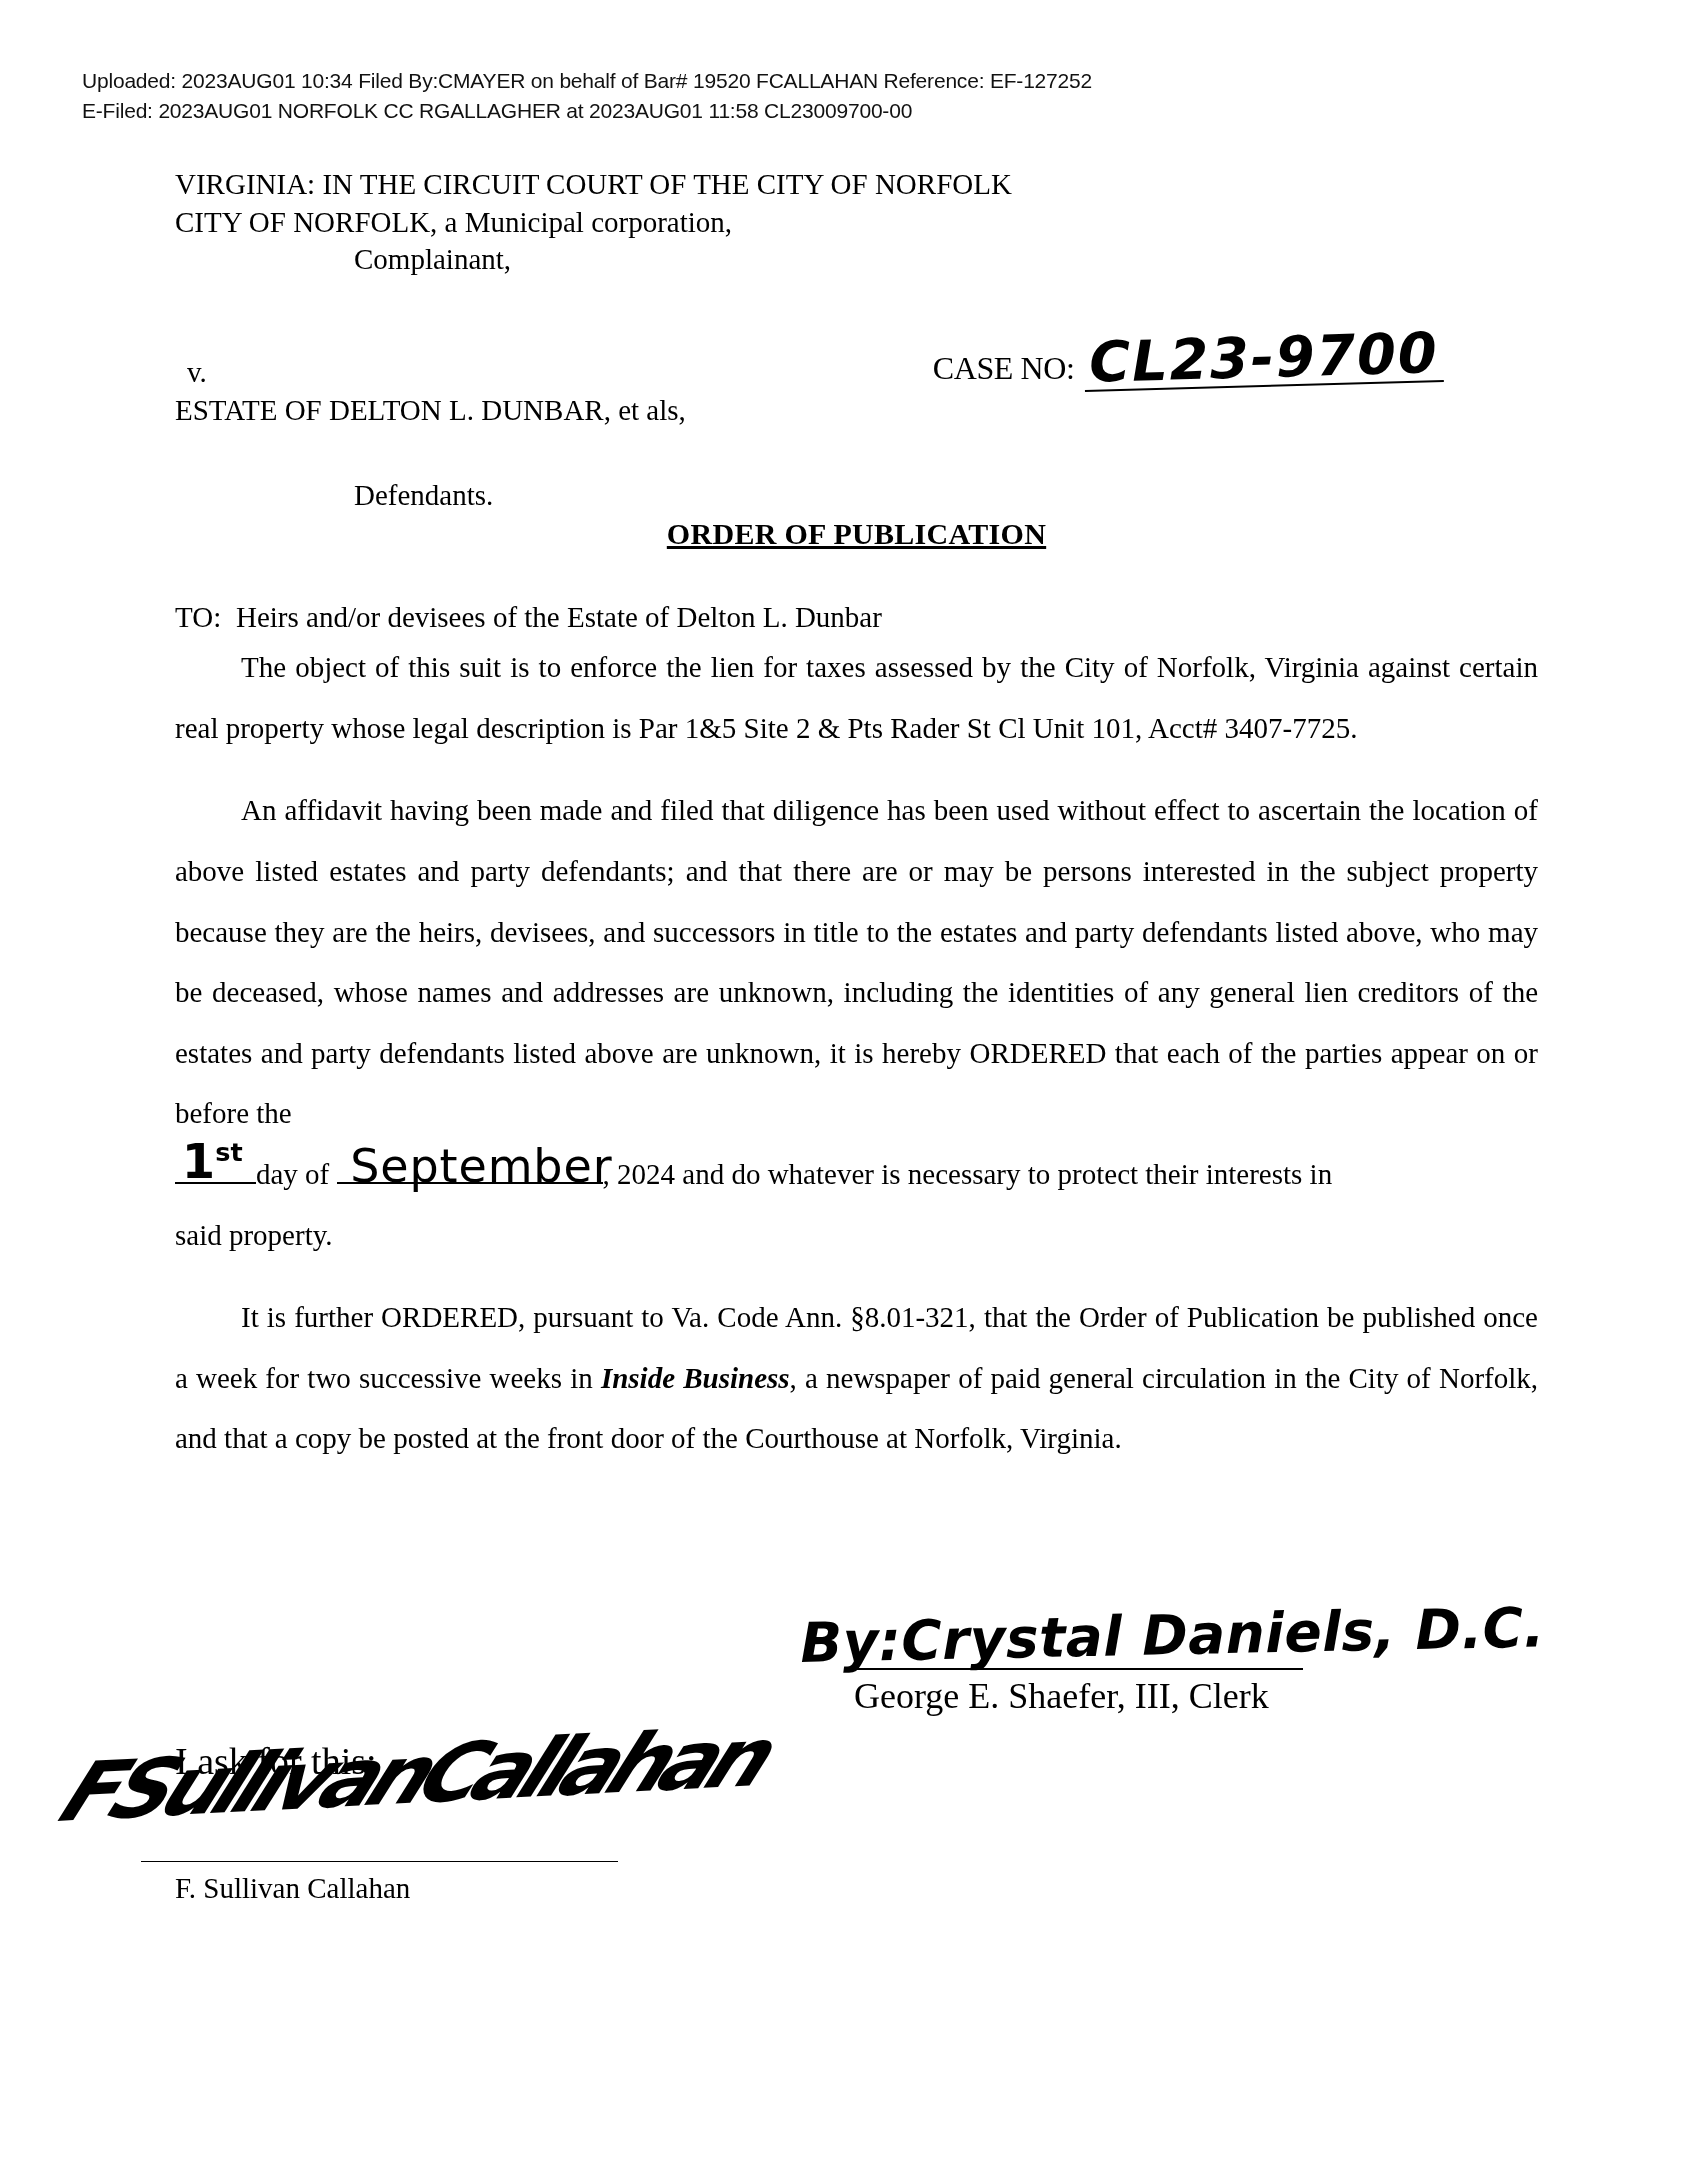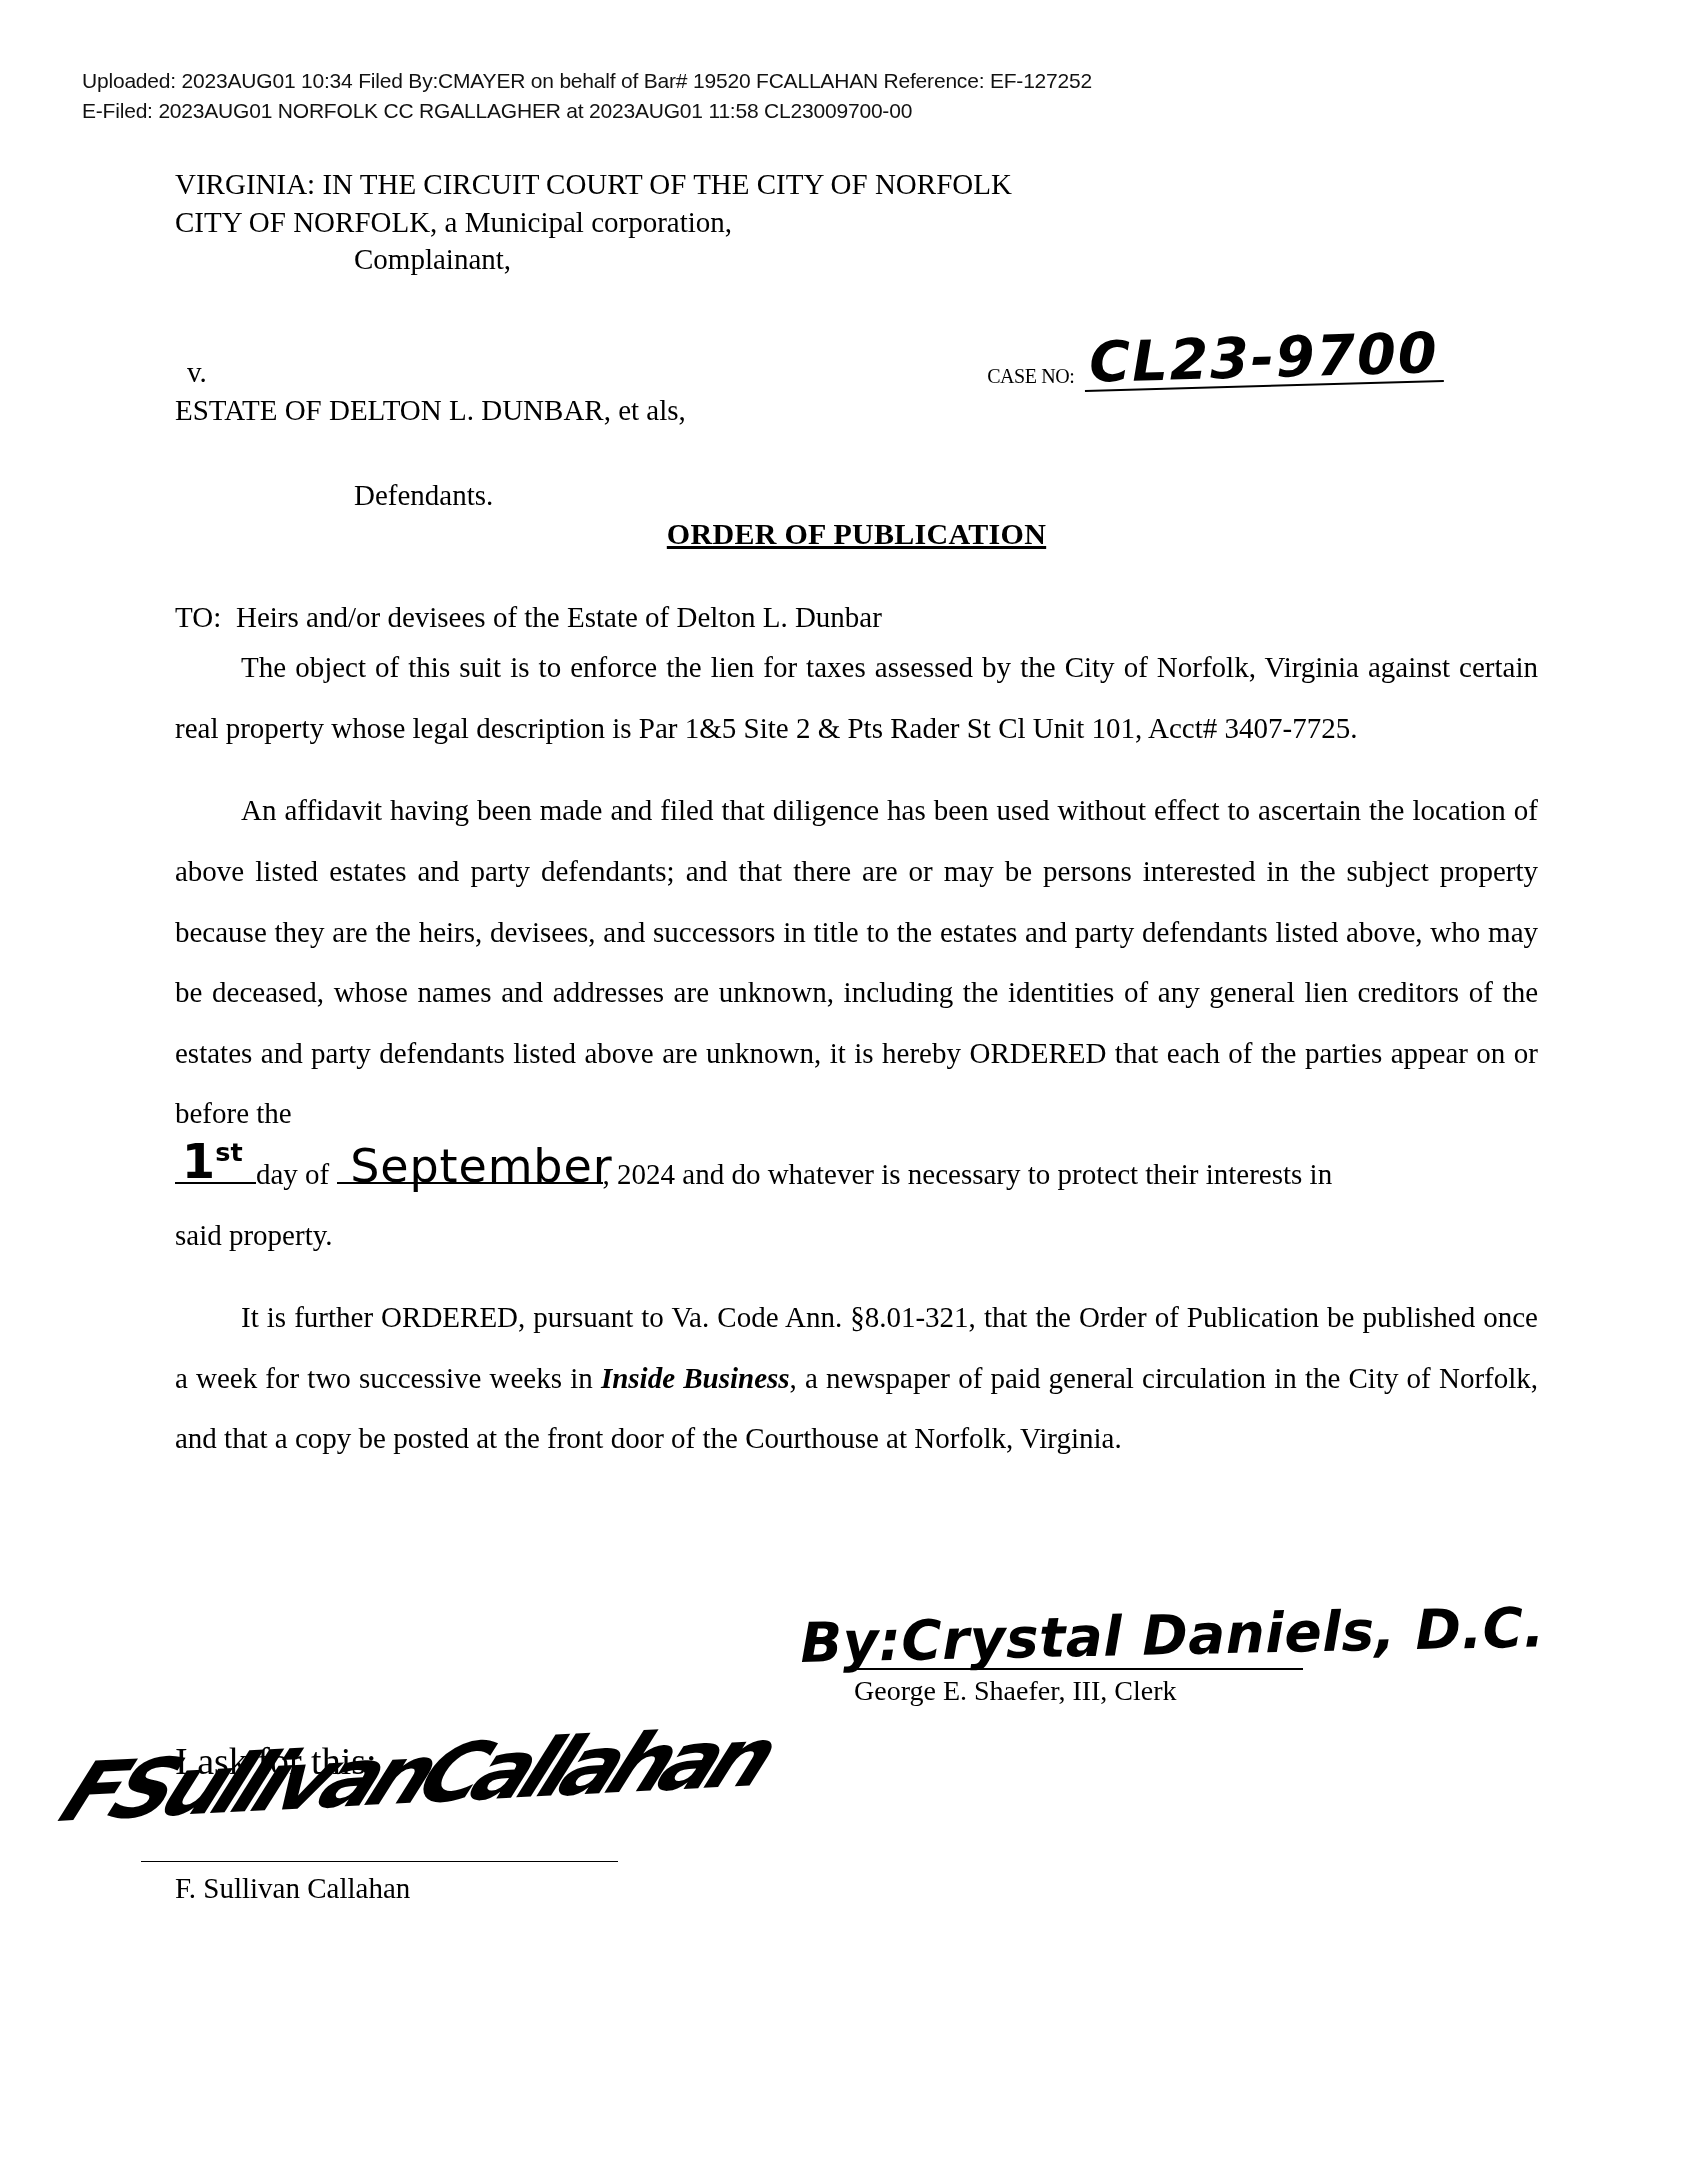--- a/index.html
+++ b/index.html
@@ -60,21 +60,21 @@
     margin-top: 53px;
     height: 60px;
   }
   .caseno-wrap {
     position: relative;
     display: flex;
     align-items: flex-end;
     margin-right: 94px;
   }
   .caseno-label {
-    font-size: 20px;
+    font-size: 32px;
     letter-spacing: -0.4px;
     white-space: nowrap;
     padding-bottom: 2.6px;
   }
   .caseno-value {
     font-family: "DejaVu Sans", sans-serif;
     font-size: 56px;
     font-style: italic;
     font-weight: 600;
     letter-spacing: 1.7px;
@@ -193,21 +193,21 @@
     position: absolute;
     left: 51px;
     top: 82px;
     width: 451px;
     border-top: 2.6px solid #000;
   }
   .clerk-name {
     position: absolute;
     left: 53px;
     top: 89px;
-    font-size: 28px;
+    font-size: 36px;
     white-space: nowrap;
   }
 
   
   .atty-block {
     position: absolute;
     left: 175px;
     top: 1739px;
     width: 596px;
   }

